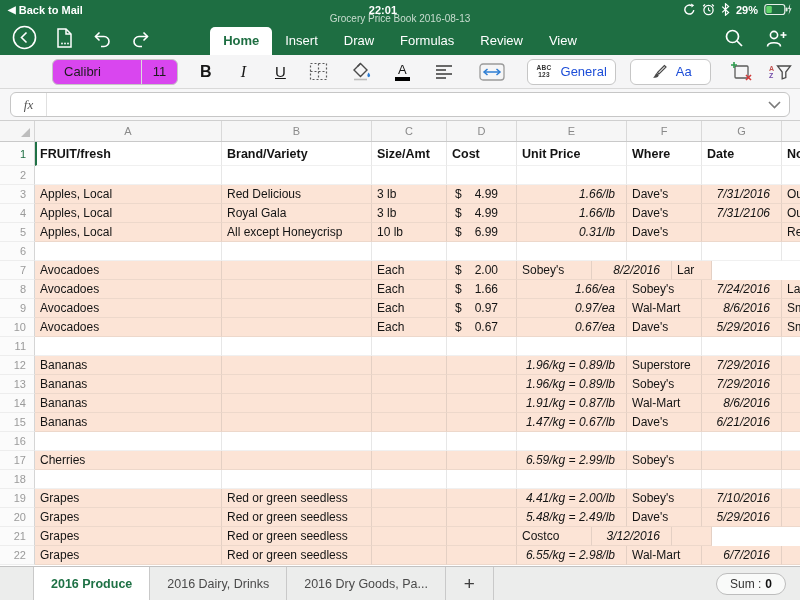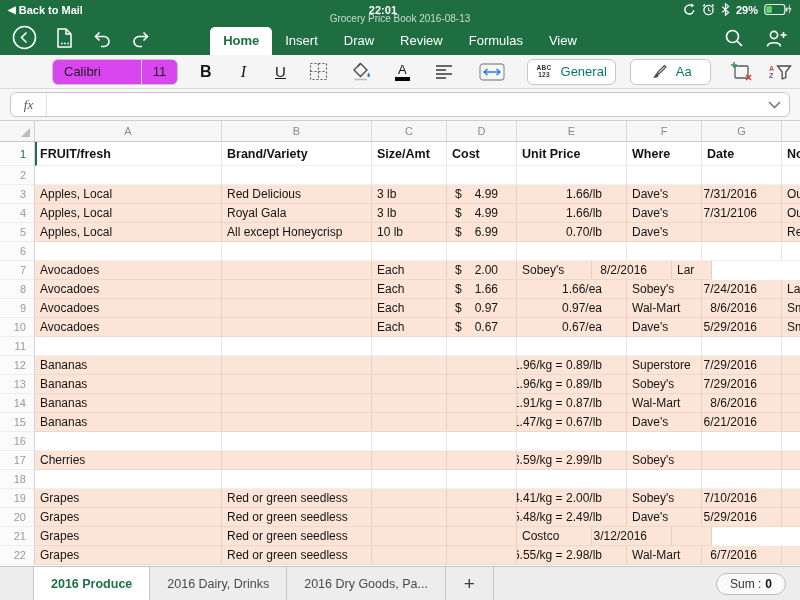--- a/index.html
+++ b/index.html
@@ -41,21 +41,21 @@
   .u-btn { margin-left:29px; font-size:15px; text-decoration:underline; }
   .icon-btn { margin-left:23px; display:flex; align-items:center; justify-content:center; }
   .fontcolor { flex-direction:column; line-height:1; }
   .fontcolor .letter { font-size:13px; font-weight:400; }
   .fontcolor .bar { width:15px; height:4px; background:#000; margin-top:1px; }
   .pill-box { height:26px; background:#fff; border:1px solid #c6c6c6; border-radius:6px;
     display:flex; align-items:center; justify-content:center; gap:9px; }
   .numfmt { margin-left:22px; width:98px; }
   .abc123 { display:flex; flex-direction:column; align-items:center; line-height:1;
     font-size:6.5px; font-weight:700; color:#333; letter-spacing:.3px; }
-  .pill-label { font-size:13px; color:#0f766e; }
+  .pill-label { font-size:13px; color:#1d4ed8; }
   .styles { margin-left:14px; width:88px; }
   .sortletters { display:flex; flex-direction:column; line-height:1; margin-right:2px; }
   .sortletters .sa { font-size:7px; font-weight:700; color:#c0504d; }
   .sortletters .sz { font-size:7px; font-weight:700; color:#7048a8; }
   .sortwrap { margin-left:17px; display:flex; align-items:center; }
 
   
   .formula-bar { flex:0 0 32px; background:#f7f7f8; border-bottom:1px solid #cfcfcf;
     display:flex; align-items:center; padding:0 10px; }
   .fx-box { flex:1; height:25px; background:#fff; border:1px solid #c6c6c6; border-radius:6px;
@@ -78,21 +78,21 @@
   .rownum { width:35px; flex:0 0 35px; background:#fbfbfb; border-right:1px solid #d5d5d5;
     border-bottom:1px solid #ededed; color:#9a9a9a; font-size:11px;
     display:flex; align-items:center; justify-content:flex-end; padding-right:8px; }
   .header-row .rownum { color:#1e6e42; }
   .cell { flex:0 0 auto; border-right:1px solid rgba(110,110,110,.16);
     border-bottom:1px solid rgba(110,110,110,.10);
     font-size:12px; color:#141414; display:flex; align-items:center;
     padding:0 5px; white-space:nowrap; overflow:hidden; }
   .cell.shaded { background:#fce4d6; }
   .header-row .cell { font-weight:700; font-size:12.5px; }
-  .cell.right { justify-content:flex-end; padding-right:24px; }
+  .cell.right { justify-content:flex-end; padding-right:11px;font-style:italic; }
   .cell.money { justify-content:space-between; padding-left:8px; padding-right:18px; }
   .cell.a1 { border-left:2px solid #1e7145; padding-left:3px; }
 
   
   .sheet-bar { flex:0 0 34px; background:#ecee ed; background:#ecedec; border-top:1px solid #c2c2c2;
     display:flex; align-items:stretch; position:relative; }
   .sheet-tabs { display:flex; margin-left:33px; }
   .sheet-tab { display:flex; align-items:center; padding:0 17px; font-size:12.5px; color:#4a4a4a;
     border-right:1px solid #c9c9c9; }
   .sheet-tab:first-child { border-left:1px solid #c9c9c9; }
@@ -178,22 +178,22 @@
             <path d="M17.5 8.5 H9 A5 5 0 0 0 9 18.5 H12" fill="none" stroke="#fff" stroke-width="1.6"></path>
             <path d="M13.5 4.5 L17.5 8.5 L13.5 12.5" fill="none" stroke="#fff" stroke-width="1.6"></path>
           </svg>
       </span>
     </div>
 
     <div class="ribbon-tabs" id="ribbon-tabs">
         <div class="ribbon-tab active">Home</div>
         <div class="ribbon-tab">Insert</div>
         <div class="ribbon-tab">Draw</div>
+        <div class="ribbon-tab">Formulas</div>
         <div class="ribbon-tab">Review</div>
-        <div class="ribbon-tab">Formulas</div>
         <div class="ribbon-tab">View</div>
       </div>
 
     <div class="ribbon-right">
       <span>
         <svg width="20" height="20" viewBox="0 0 20 20">
             <circle cx="8.5" cy="8.5" r="6" fill="none" stroke="#fff" stroke-width="1.7"></circle>
             <path d="M13 13 L18 18" stroke="#fff" stroke-width="1.7"></path>
           </svg>
       </span>
@@ -362,21 +362,21 @@
         </div>
         <div class="grid-row">
           <div class="rownum">5</div>
           <div class="cell shaded" style="width: 187px;">Apples, Local</div>
           <div class="cell shaded" style="width: 150px;">All except Honeycrisp</div>
           <div class="cell shaded" style="width: 75px;">10 lb</div>
           <div class="cell shaded money" style="width: 70px;">
             <span>$</span>
             <span>6.99</span>
           </div>
-          <div class="cell shaded right" style="width: 110px;">0.70/lb</div>
+          <div class="cell shaded right" style="width: 110px;">0.31/lb</div>
           <div class="cell shaded" style="width: 75px;">Dave's</div>
           <div class="cell shaded right" style="width: 80px;"></div>
           <div class="cell shaded" style="width: 40px;">Reg</div>
         </div>
         <div class="grid-row">
           <div class="rownum">6</div>
           <div class="cell" style="width: 187px;"></div>
           <div class="cell" style="width: 150px;"></div>
           <div class="cell" style="width: 75px;"></div>
           <div class="cell" style="width: 70px;"></div>

